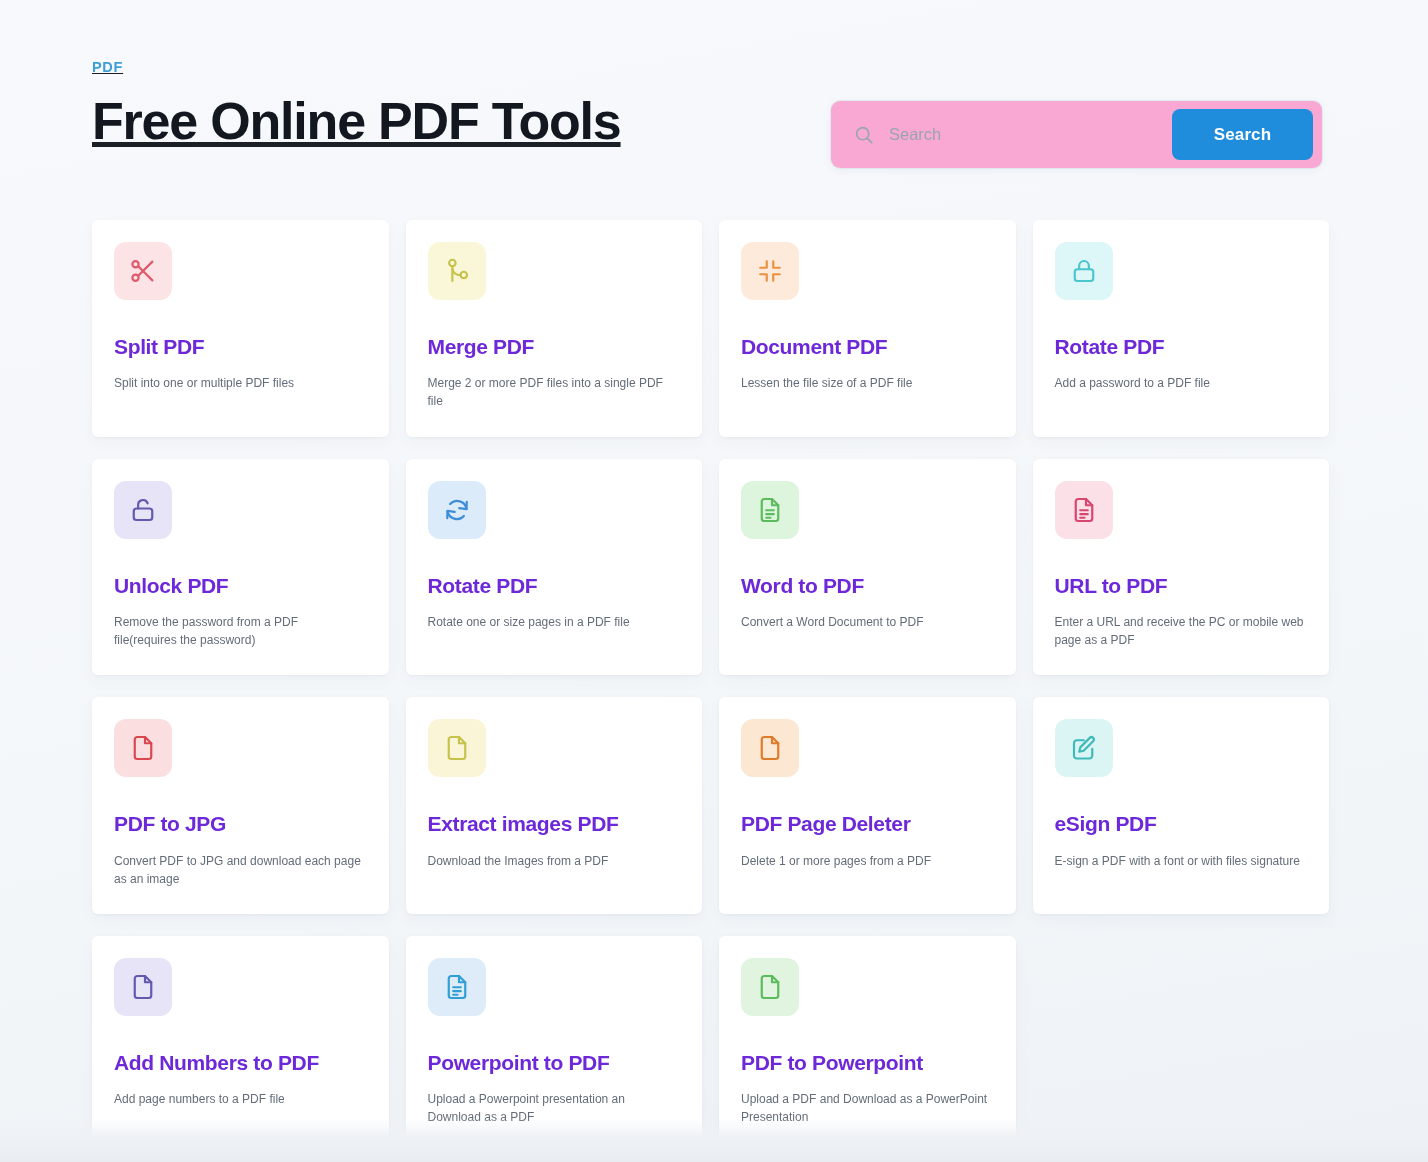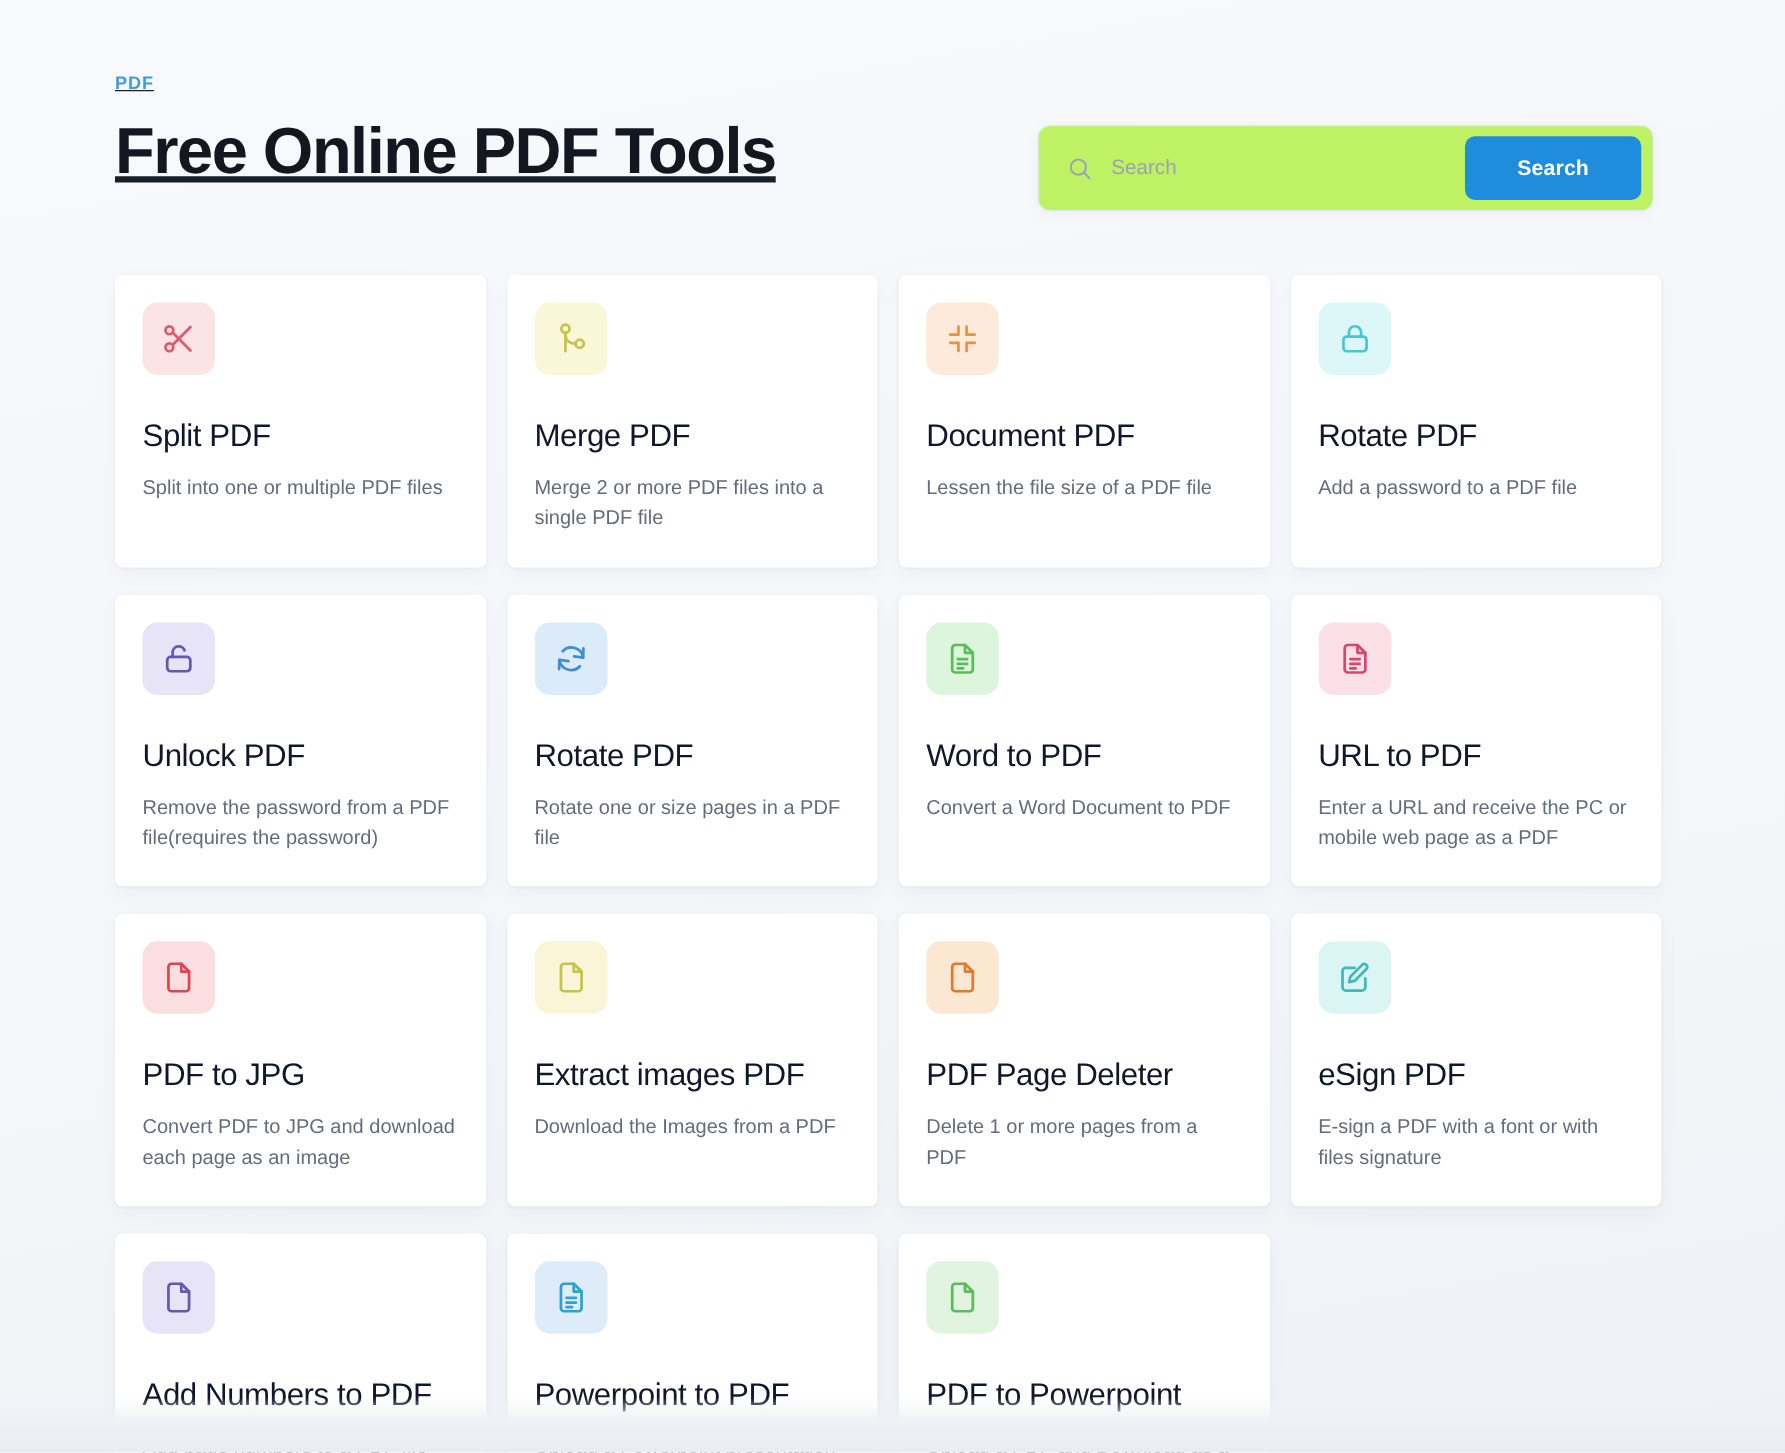--- a/index.html
+++ b/index.html
@@ -53,21 +53,21 @@
     color: #131820;
   }
 
   
   .search-wrap {
     position: absolute;
     left: 831px;
     top: 101px;
     width: 491px;
     height: 67px;
-    background: #bef264;
+    background: #f9a8d4;
     border-radius: 9px;
     box-shadow: 0 2px 10px rgba(24, 50, 82, 0.055), 0 0 0 1px rgba(210, 221, 232, 0.35);
     display: flex;
     align-items: center;
     padding: 0 9px 0 0;
   }
 
   .search-field {
     flex: 1 1 auto;
     display: flex;
@@ -146,30 +146,30 @@
     border-radius: 12px;
     display: flex;
     align-items: center;
     justify-content: center;
     margin-bottom: 34px;
   }
 
   .tool-icon svg { display: block; }
 
   .tool-title {
-    font-size: 25px;
-    font-weight: 400;
+    font-size: 21px;
+    font-weight: 700;
     letter-spacing: -0.35px;
     line-height: 1.2;
-    color: #0f172a;
+    color: #6d28d9;
     margin-bottom: 15px;
   }
 
   .tool-desc {
-    font-size: 16px;
+    font-size: 12px;
     line-height: 1.52;
     color: #636d79;
     max-width: 250px;
   }
 
   
   .bottom-band {
     position: absolute;
     left: 0;
     right: 0;

